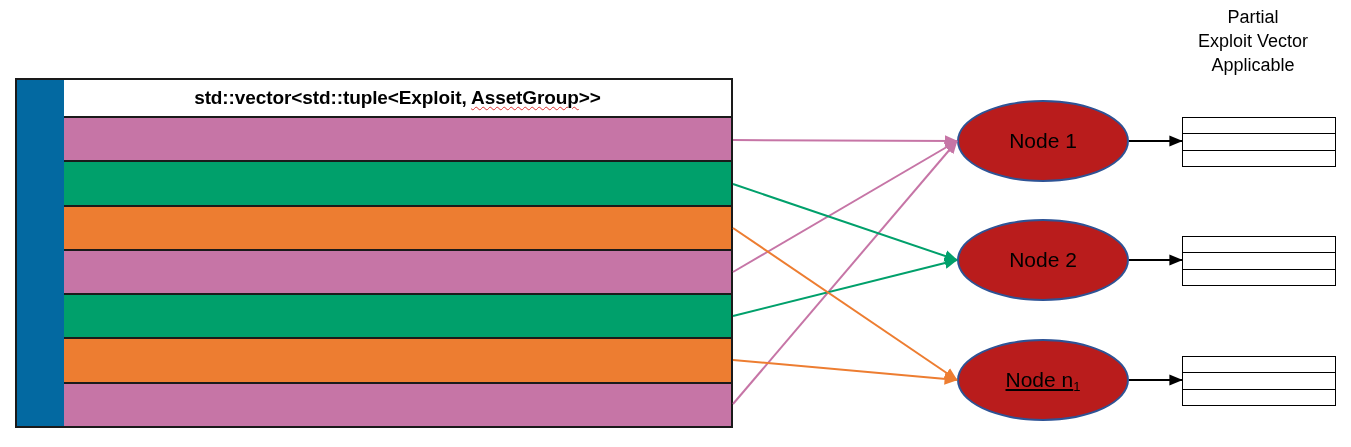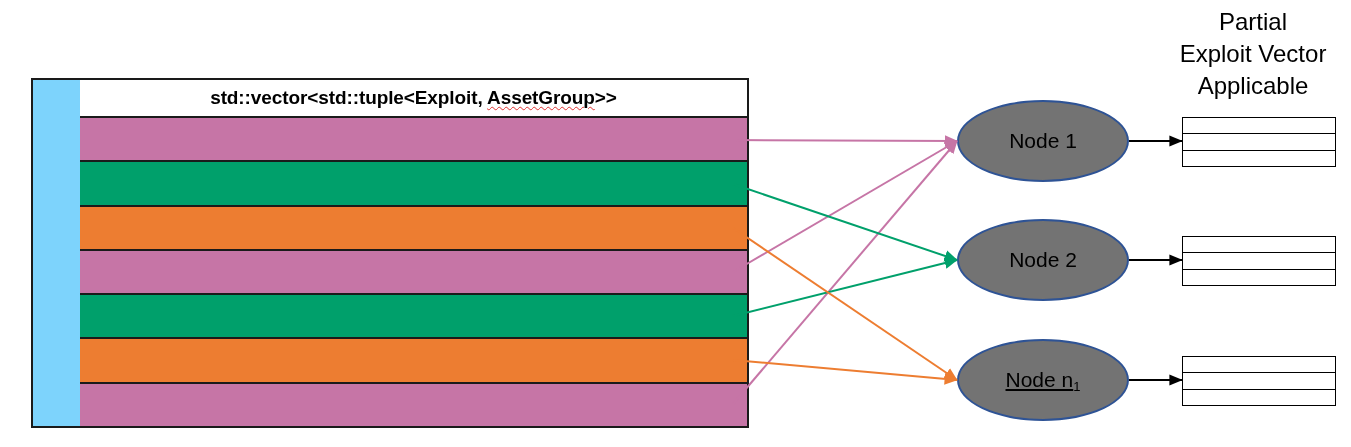--- a/index.html
+++ b/index.html
@@ -14,27 +14,27 @@
     position: relative;
     width: 1351px;
     height: 447px;
     background: #ffffff;
     overflow: hidden;
   }
 
   
   #vector-table {
     position: absolute;
-    left: 31px;
+    left: 15px;
     top: 78px;
     width: 718px;
     height: 350px;
     box-sizing: border-box;
     border: 2px solid #1a1a1a;
-    background: #7dd3fc;
+    background: #0369a1;
     padding-left: 47px;
   }
   .table-header {
     height: 38px;
     box-sizing: border-box;
     border-bottom: 2px solid #1a1a1a;
     background: #ffffff;
     display: flex;
     align-items: center;
     justify-content: center;
@@ -66,21 +66,21 @@
   .table-row:last-child { border-bottom: none; }
 
   
   .node {
     position: absolute;
     width: 172px;
     height: 82px;
     box-sizing: border-box;
     border: 2.5px solid #2E5395;
     border-radius: 50%;
-    background: #737373;
+    background: #b91c1c;
     display: flex;
     align-items: center;
     justify-content: center;
   }
   .node-label {
     font-size: 21px;
     color: #000000;
     white-space: nowrap;
   }
   .node-label sub {
@@ -93,21 +93,21 @@
   #node-2 { left: 957px; top: 219px; }
   #node-n { left: 957px; top: 339px; text-decoration: underline; }
 
   
   #paev-caption {
     position: absolute;
     left: 1168px;
     top: 6px;
     width: 170px;
     text-align: center;
-    font-size: 24px;
+    font-size: 18px;
     line-height: 1.33;
     color: #000000;
   }
 
   
   .paev-box {
     position: absolute;
     left: 1182px;
     width: 154px;
     height: 50px;

